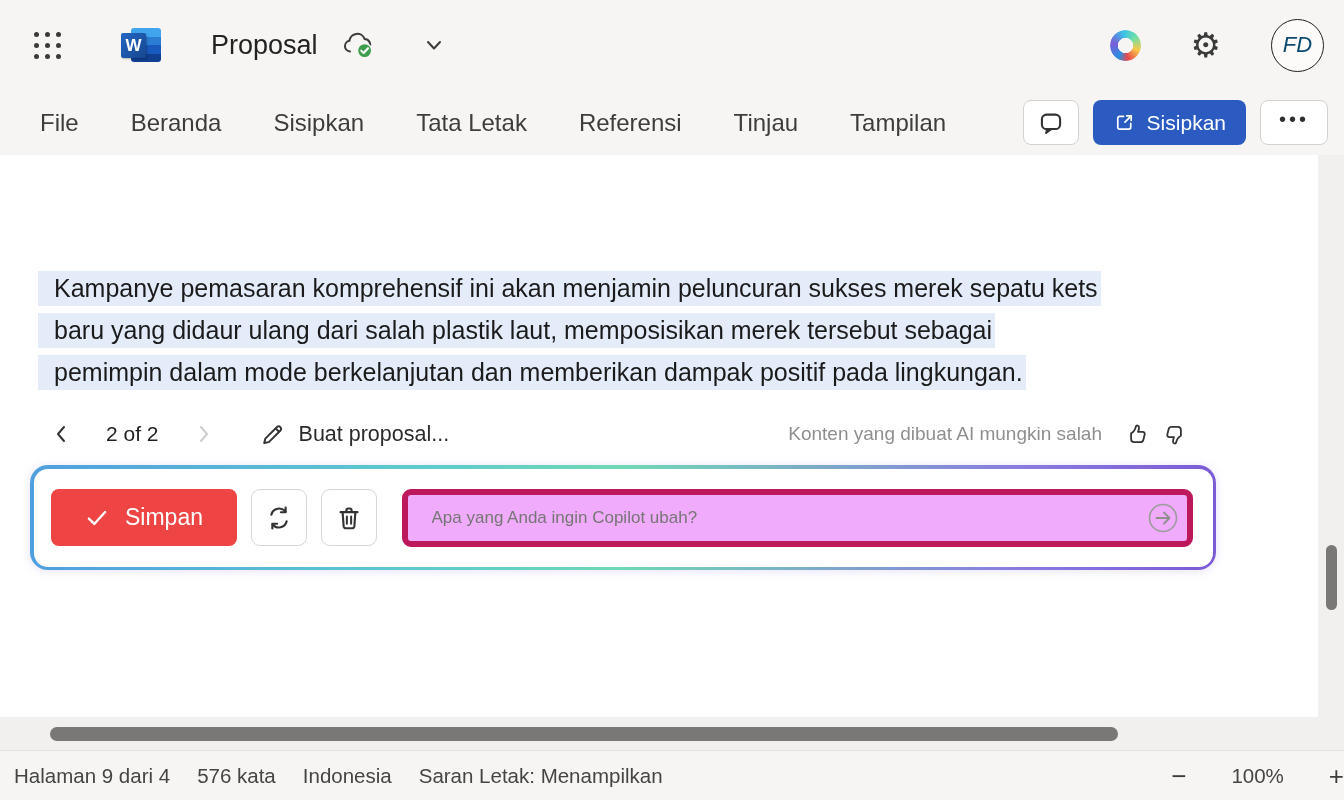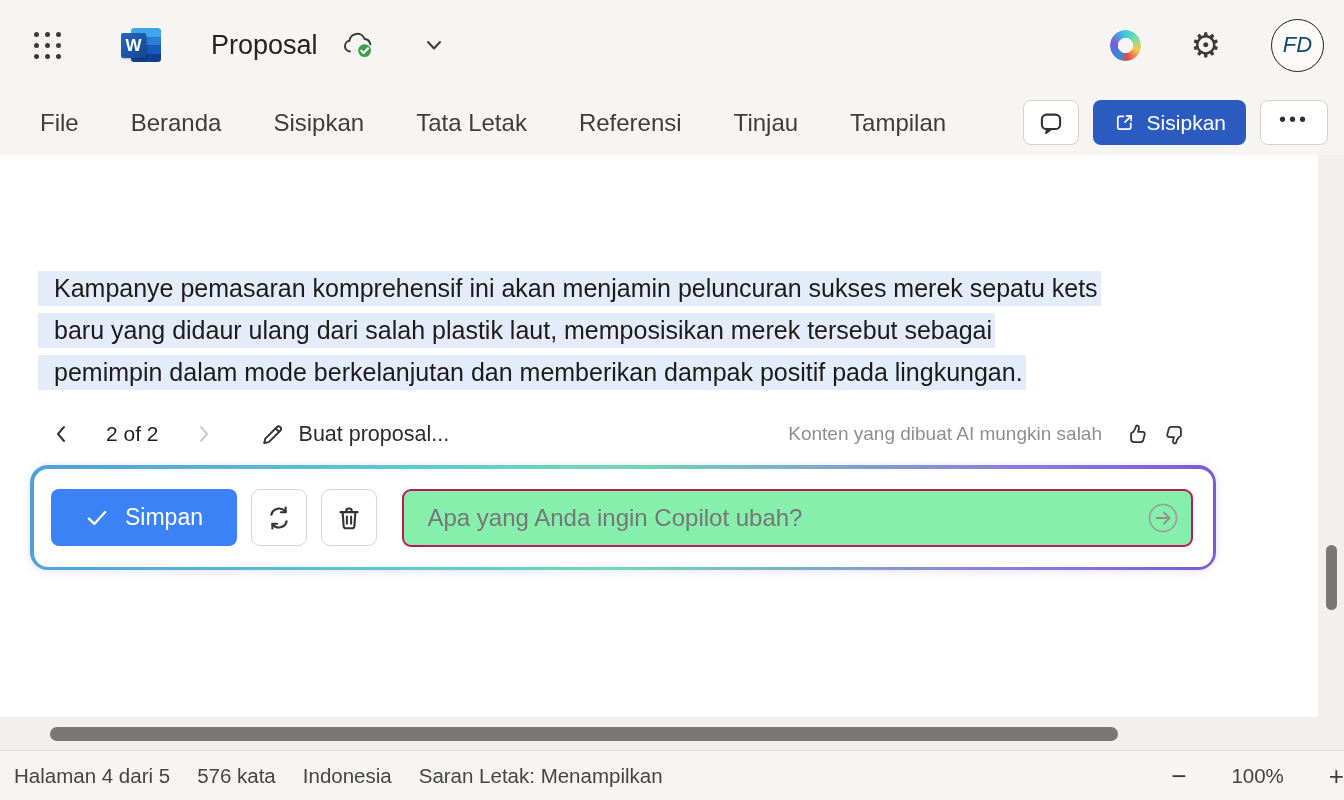--- a/index.html
+++ b/index.html
@@ -53,24 +53,24 @@
   .pencil-btn { margin-left:40px; display:flex; align-items:center; gap:13px; background:none; border:none; cursor:pointer; font-family:inherit; }
   .prompt-label { font-size:21.5px; color:#2b2b2b; }
   .nav-right { margin-left:auto; display:flex; align-items:center; gap:6px; }
   .disclaimer { font-size:19px; color:#8f8f8f; margin-right:12px; }
   .thumb-btn { background:none; border:none; cursor:pointer; padding:3px; display:flex; }
 
   .copilot-bar-wrap { position:absolute; left:30px; top:310px; width:1186px; height:105px; border-radius:18px; padding:3.5px;
     background:linear-gradient(90deg,#4f9fdf 0%, #5ec9cf 32%, #6fd8b4 50%, #8a7ae0 84%, #7b5bd6 100%);
     box-shadow:0 1px 10px rgba(130,120,220,.22); }
   .copilot-bar { width:100%; height:100%; background:#fff; border-radius:14px; display:flex; align-items:center; padding:0 20px 0 17px; gap:14px; }
-  .save-btn { height:57px; min-width:186px; background:#3b82f6; color:#fff; border:none; border-radius:8px; font-size:23px; font-family:inherit; display:flex; align-items:center; justify-content:center; gap:15px; cursor:pointer; }
+  .save-btn { height:57px; min-width:186px; background:#ef4444; color:#fff; border:none; border-radius:8px; font-size:23px; font-family:inherit; display:flex; align-items:center; justify-content:center; gap:15px; cursor:pointer; }
   .sq-btn { width:56px; height:57px; background:#fff; border:1px solid #d8d6d4; border-radius:9px; display:flex; align-items:center; justify-content:center; cursor:pointer; }
   .prompt-input-wrap { flex:1; position:relative; height:58px; margin-left:11px; }
-  .prompt-input { width:100%; height:100%; border:2px solid #be185d; border-radius:9px; font-size:24px; font-family:inherit; color:#3f3f3f; padding:0 72px 0 24px; background:#86efac; outline:none; }
+  .prompt-input { width:100%; height:100%; border:6px solid #be185d; border-radius:9px; font-size:17px; font-family:inherit; color:#3f3f3f; padding:0 72px 0 24px; background:#f0abfc; outline:none; }
   .prompt-input::placeholder { color:#767676; }
   .send-btn { position:absolute; right:10px; top:50%; transform:translateY(-50%); background:none; border:none; cursor:pointer; display:flex; }
 
   
   .hstrip { position:absolute; top:717px; left:0; width:100%; height:33px; background:#f1f0ee; }
   .hthumb { position:absolute; left:50px; top:10px; width:1068px; height:14px; background:#797876; border-radius:7px; cursor:pointer; }
   .vstrip { position:absolute; top:155px; right:0; width:26px; height:562px; background:#f1f0ee; }
   .vthumb { position:absolute; top:390px; left:8px; width:11px; height:65px; background:#797876; border-radius:6px; cursor:pointer; }
 
   
@@ -262,21 +262,21 @@
 
 <div class="hstrip">
   <div class="hthumb"></div>
 </div>
 <div class="vstrip">
   <div class="vthumb"></div>
 </div>
 
 <div class="statusbar">
   <div class="sb-left">
-    <span class="sb-item">Halaman 4 dari 5</span>
+    <span class="sb-item">Halaman 9 dari 4</span>
     <span class="sb-item">576 kata</span>
     <span class="sb-item">Indonesia</span>
     <span class="sb-item">Saran Letak: Menampilkan</span>
   </div>
   <div class="zoom-group">
     <button class="zoom-btn">−</button>
     <span class="sb-item">100%</span>
     <button class="zoom-btn">+</button>
   </div>
 </div>

